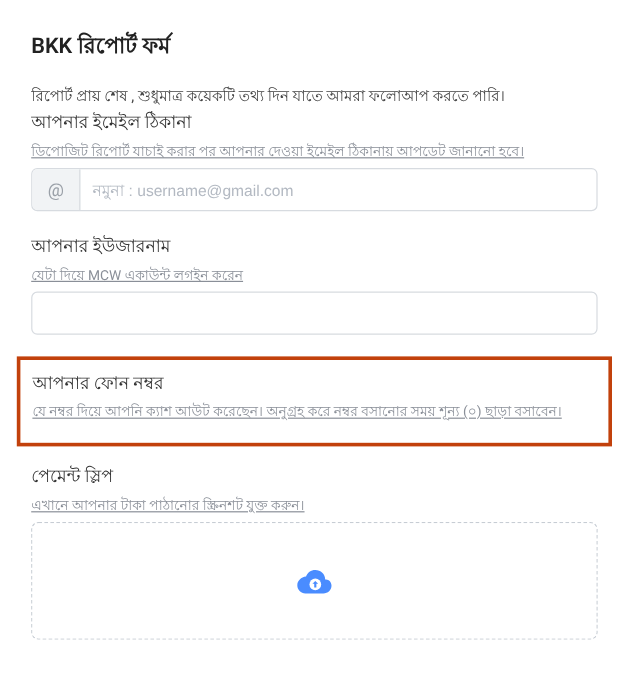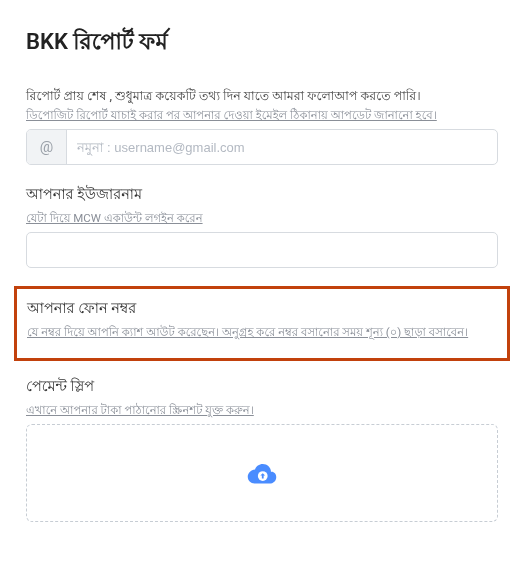--- a/index.html
+++ b/index.html
@@ -4,24 +4,24 @@
 <style>
   * { box-sizing: border-box; margin: 0; padding: 0; }
   body {
     font-family: -apple-system, BlinkMacSystemFont, "Segoe UI", Roboto, Arial, sans-serif;
     background: #fff;
     padding: 24px 26px;
     color: #333;
     width: 524px;
   }
   .form-title {
-    font-size: 22px;
+    font-size: 18px;
     font-weight: 600;
     color: #222;
-    margin-bottom: 26px;
+    margin-bottom: 16px;
   }
   .form-subtitle {
     font-size: 12.5px;
     color: #444;
   }
   .field-group {
     margin-bottom: 18px;
   }
   .field-group.highlight {
     border: 3px solid #c2410c;
@@ -94,20 +94,21 @@
   }
   .cloud-icon { width: 30px; height: 26px; }
 </style>
 </head>
 <body>
 
 <h1 class="form-title">BKK রিপোর্ট ফর্ম</h1>
 <p class="form-subtitle">রিপোর্ট প্রায় শেষ , শুধুমাত্র কয়েকটি তথ্য দিন যাতে আমরা ফলোআপ করতে পারি।</p>
 
 <div class="field-group">
+  <div class="field-label">আপনার ইমেইল ঠিকানা</div>
   <div class="field-help">ডিপোজিট রিপোর্ট যাচাই করার পর আপনার দেওয়া ইমেইল ঠিকানায় আপডেট জানানো হবে।</div>
   <div class="input-wrap">
     <div class="input-prefix">@</div>
     <input class="text-input" type="text" placeholder="নমুনা : username@gmail.com" style="">
   </div>
 </div>
 
 <div class="field-group">
   <div class="field-label">আপনার ইউজারনাম</div>
   <div class="field-help">যেটা দিয়ে MCW একাউন্ট লগইন করেন</div>

